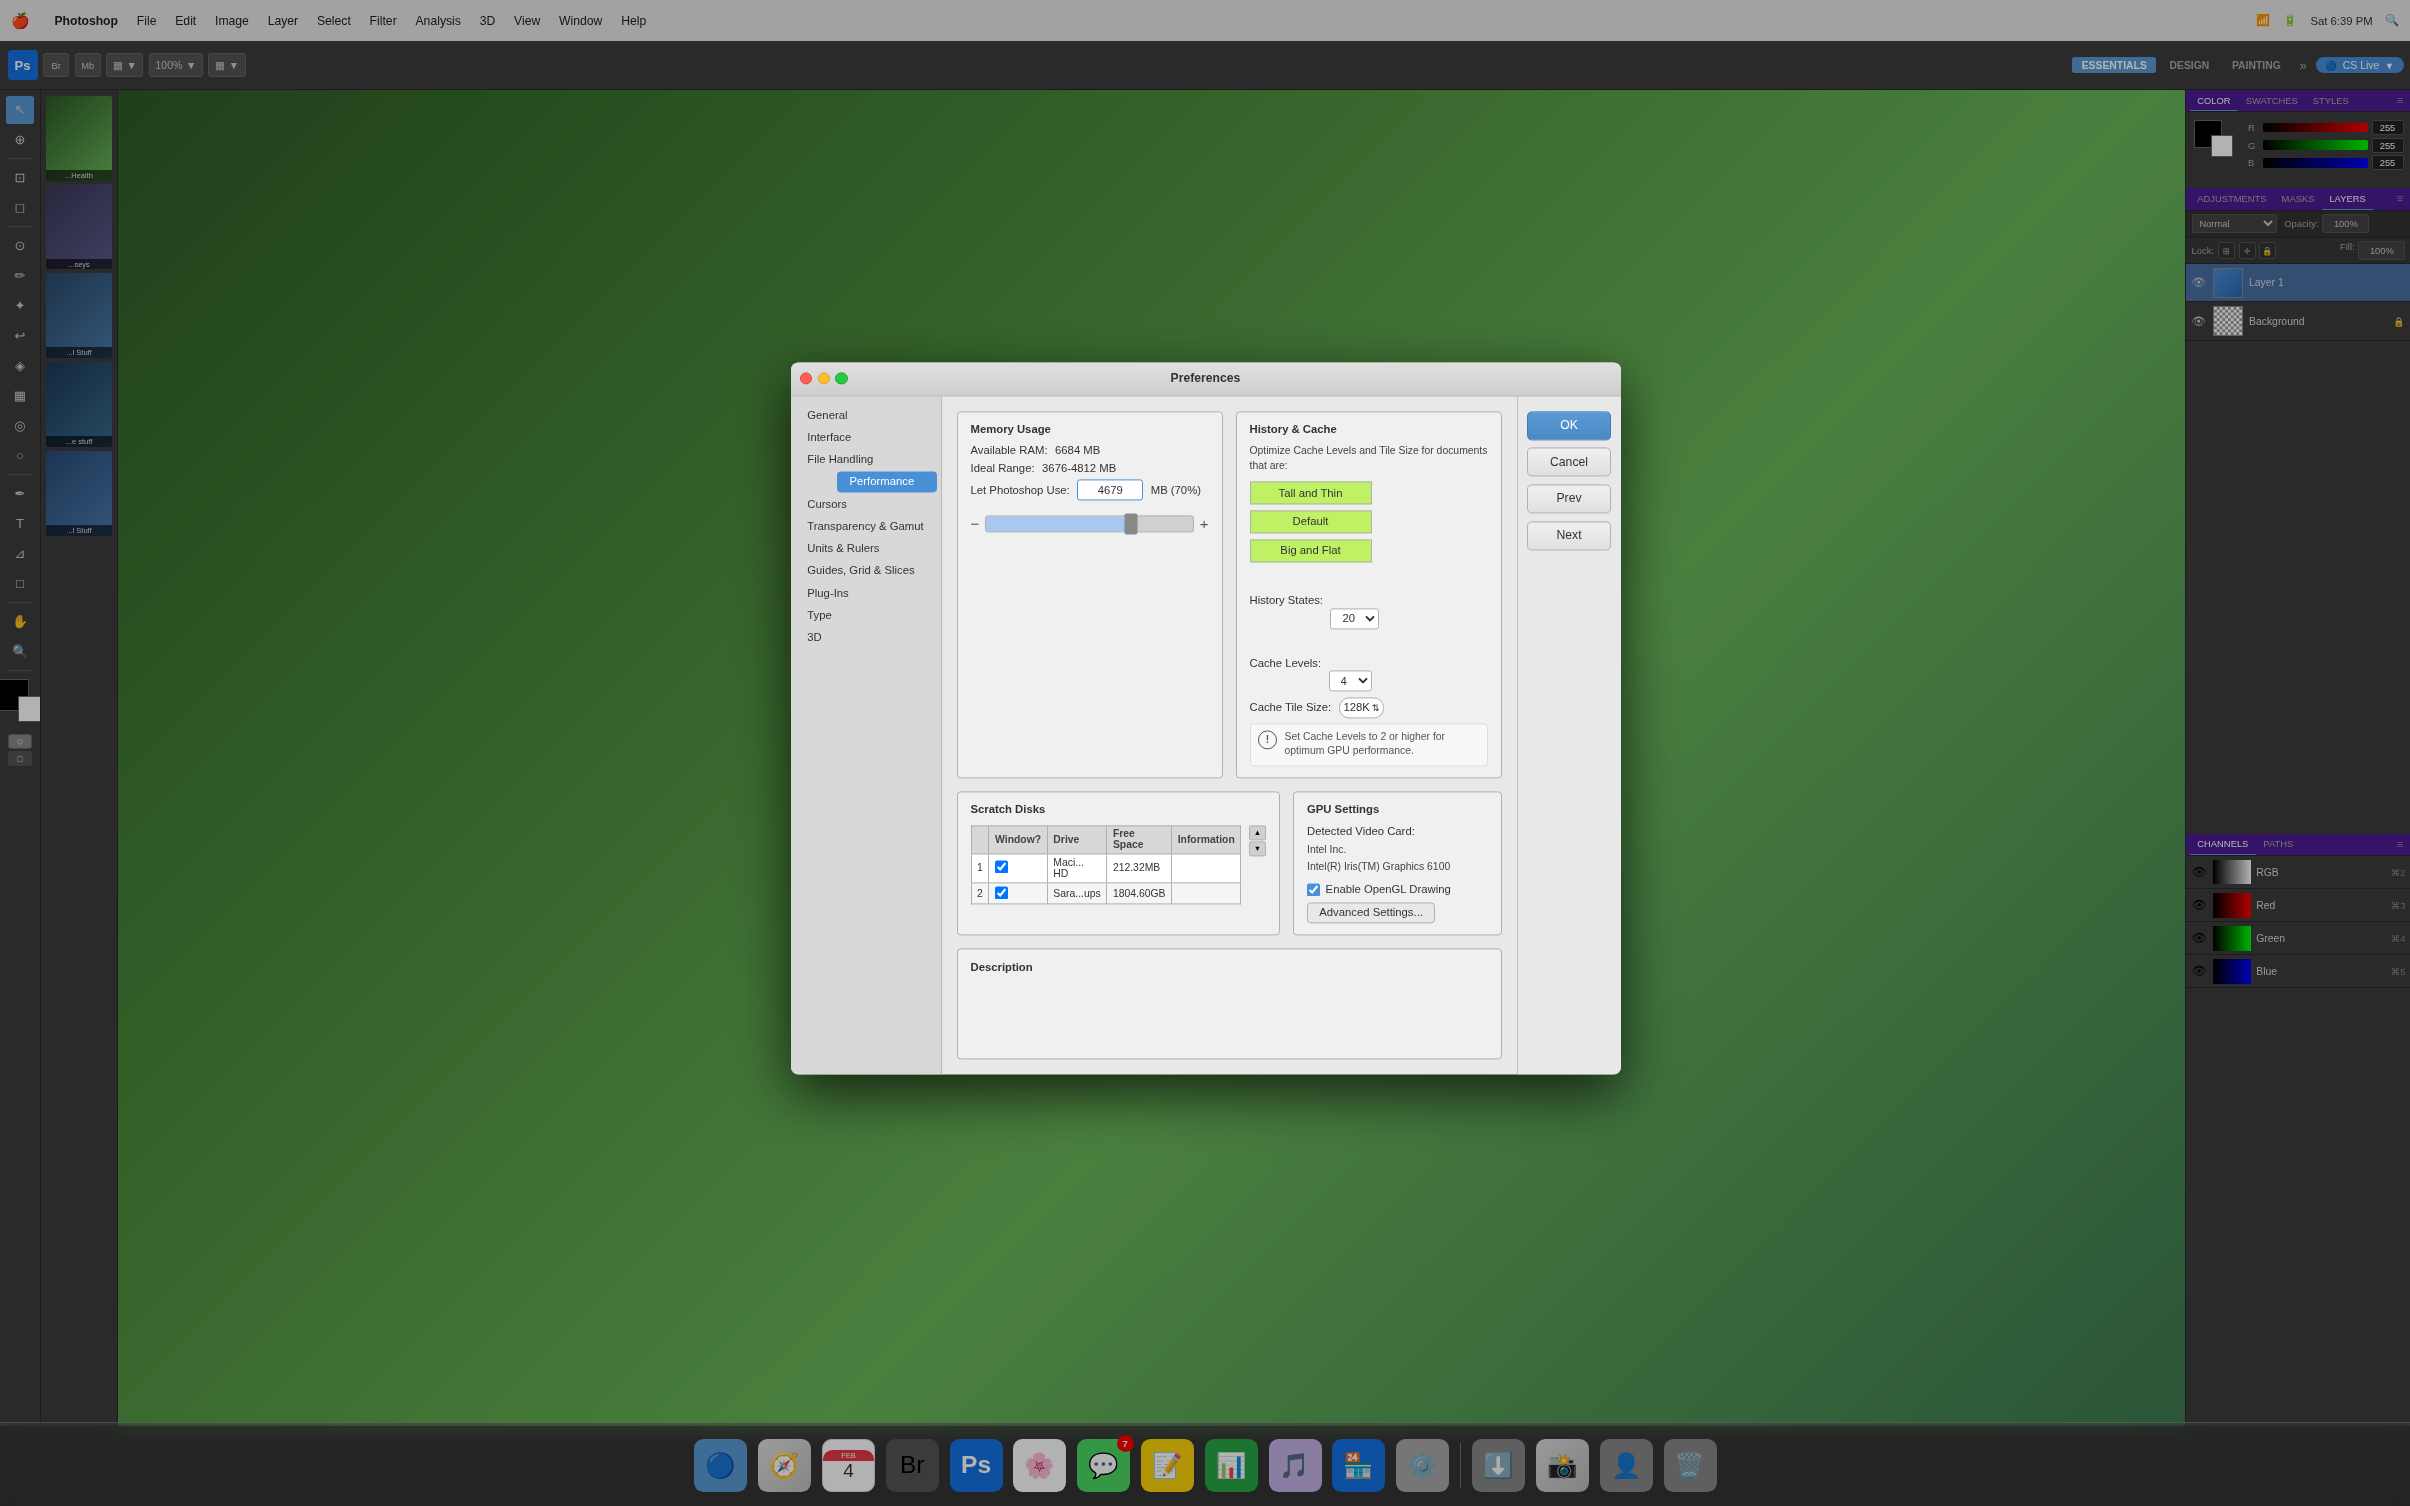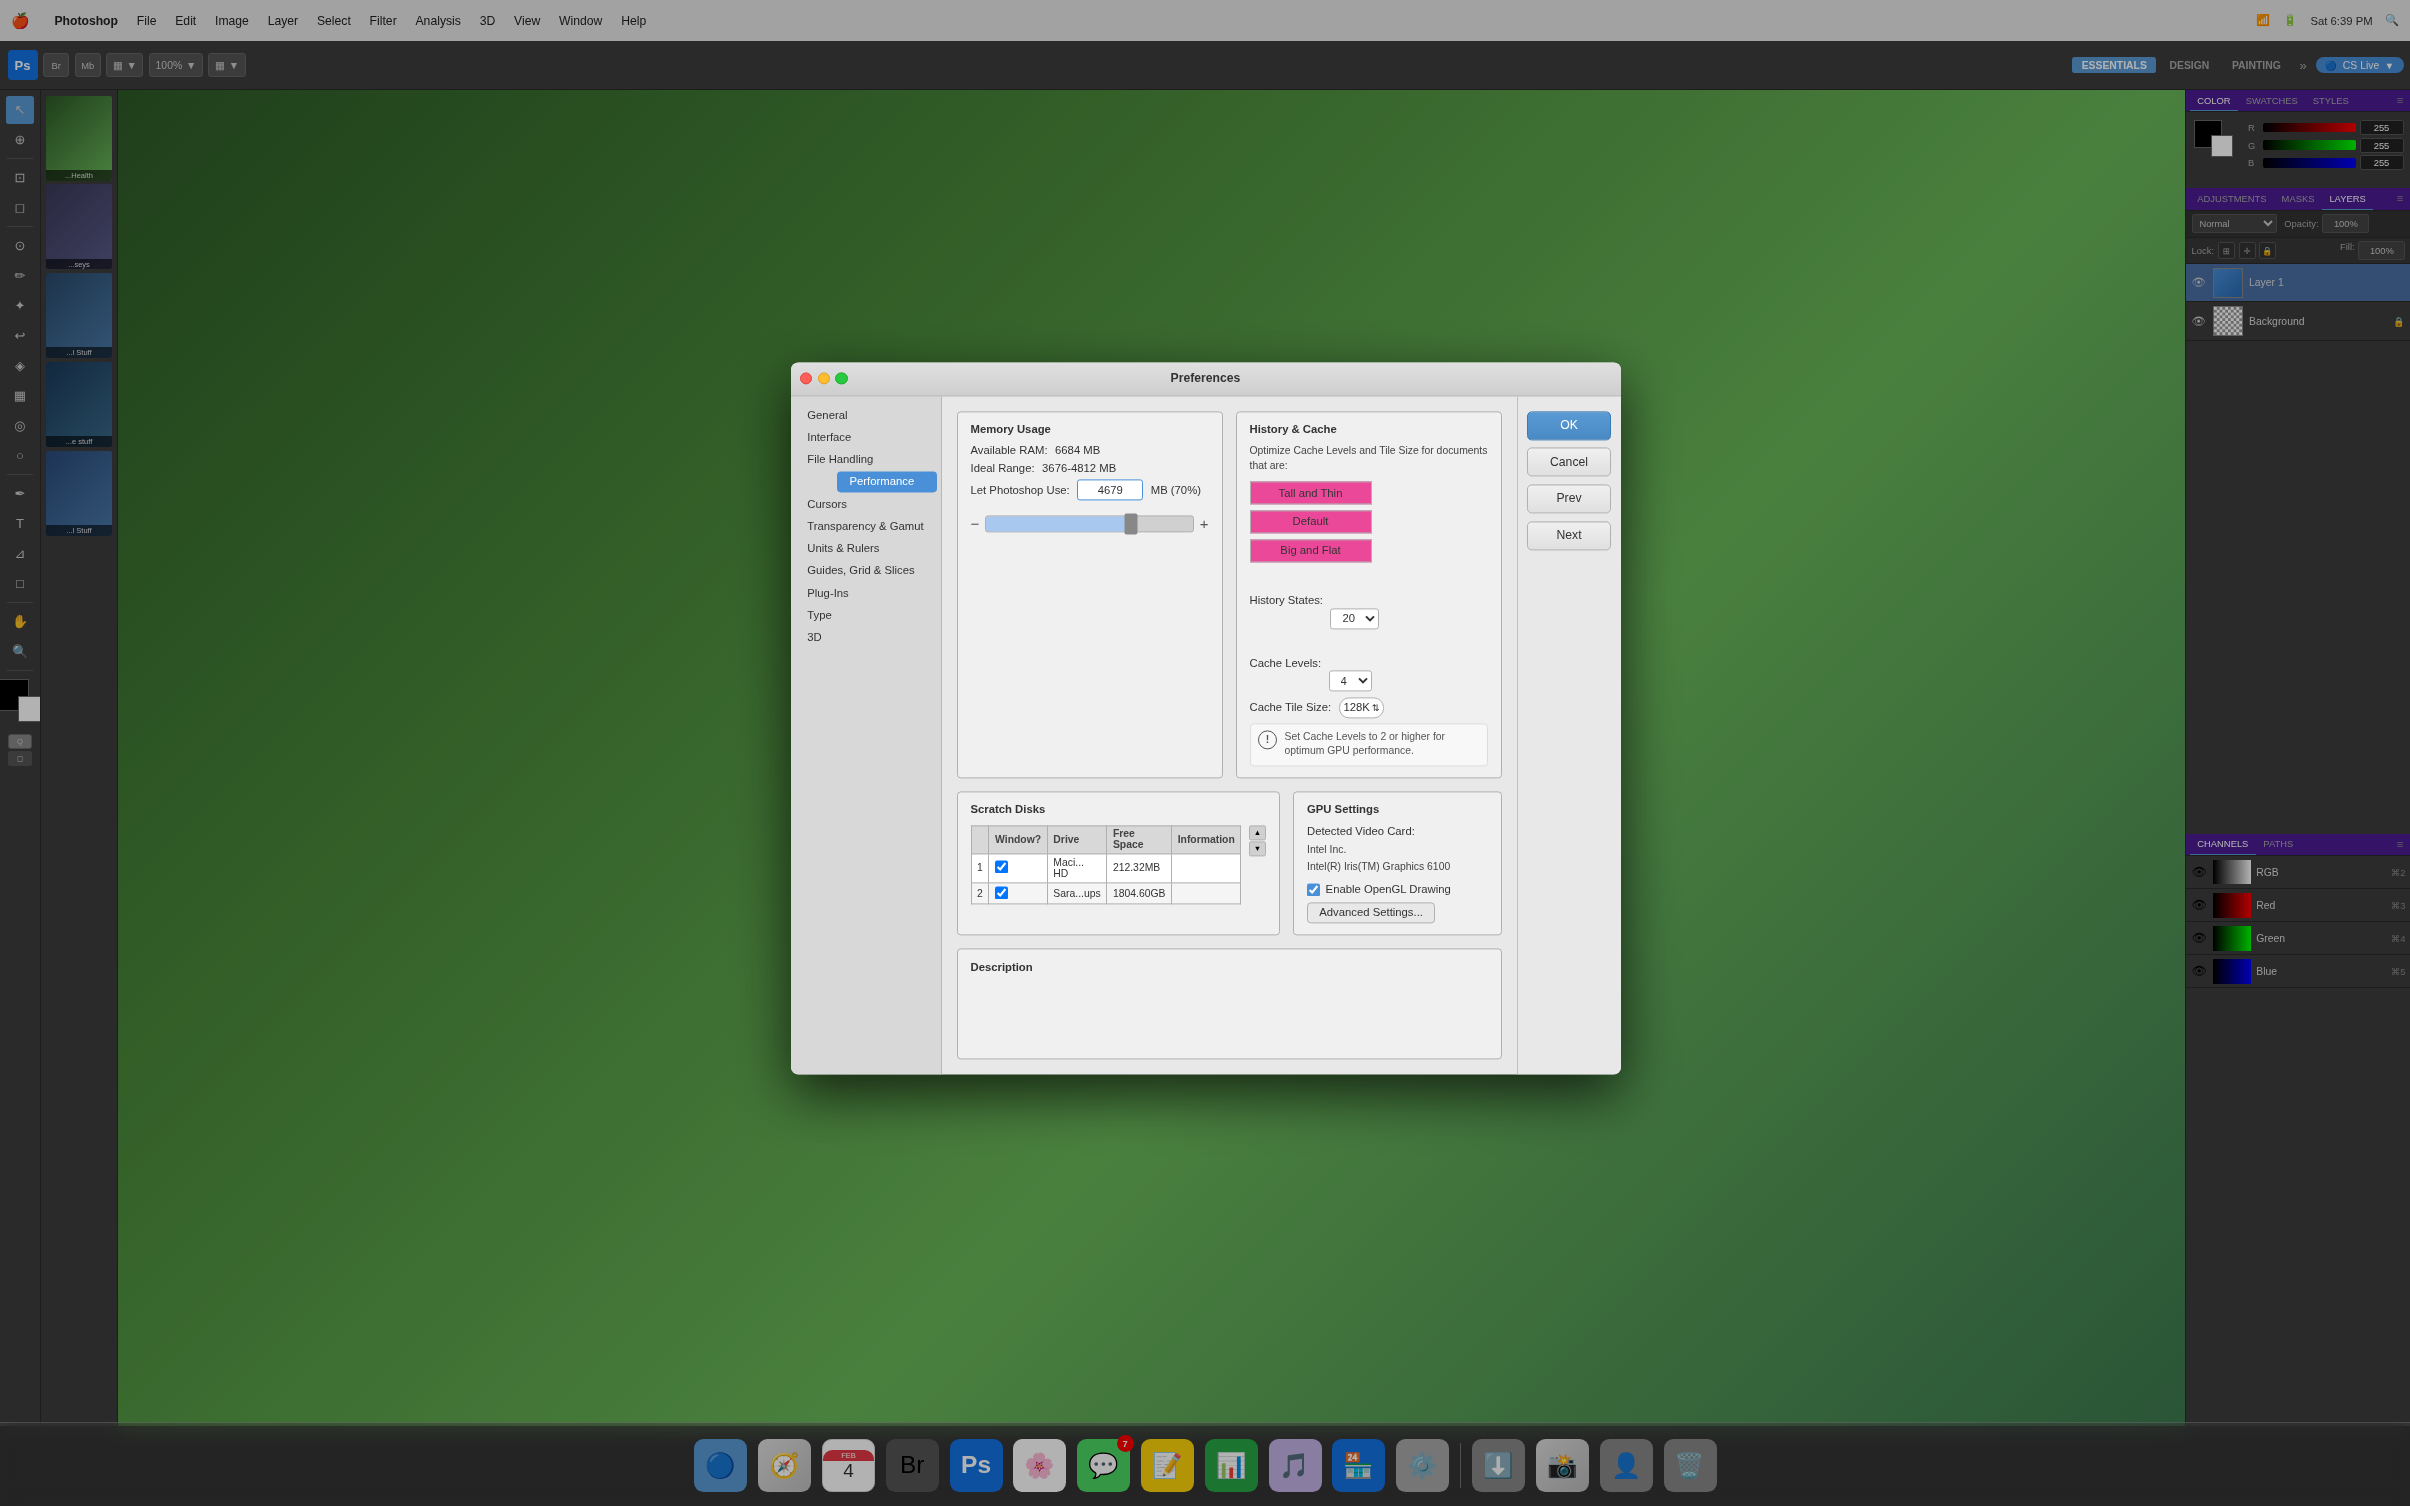--- a/index.html
+++ b/index.html
@@ -211,21 +211,21 @@
     }
     .color-label { font-size: 9.4px; color: #aaa; width: 11.3px; }
     .color-slider {
       flex: 1; height: 9.4px; border-radius: 1.9px;
       position: relative; cursor: pointer;
     }
     .color-slider-r { background: linear-gradient(to right, #000, #ff0000); }
     .color-slider-g { background: linear-gradient(to right, #000, #00ff00); }
     .color-slider-b { background: linear-gradient(to right, #000, #0000ff); }
     .color-value-input {
-      width: 44px; height: 15px;
+      width: 32px; height: 15px;
       background: #222; border: 0.9px solid #555;
       color: #fff; font-size: 9.4px; text-align: center;
       border-radius: 1.9px;
     }
 
     
     .layers-panel { flex: 1; display: flex; flex-direction: column; }
     .layers-header {
       display: flex; align-items: center;
       padding: 3.8px 5.6px;
@@ -491,21 +491,21 @@
 
     
     .cache-buttons {
       display: flex;
       flex-direction: column;
       gap: 5.6px;
       margin-bottom: 9.4px;
     }
     .cache-btn {
       padding: 4.7px 15px;
-      background: #ec4899;
+      background: #bef264;
       border: 0.9px solid #b0b0b0;
       border-radius: 0;
       font-size: 11.3px;
       color: #333;
       cursor: pointer;
       text-align: center;
       width: 122px;
     }
 
     .pref-select {

